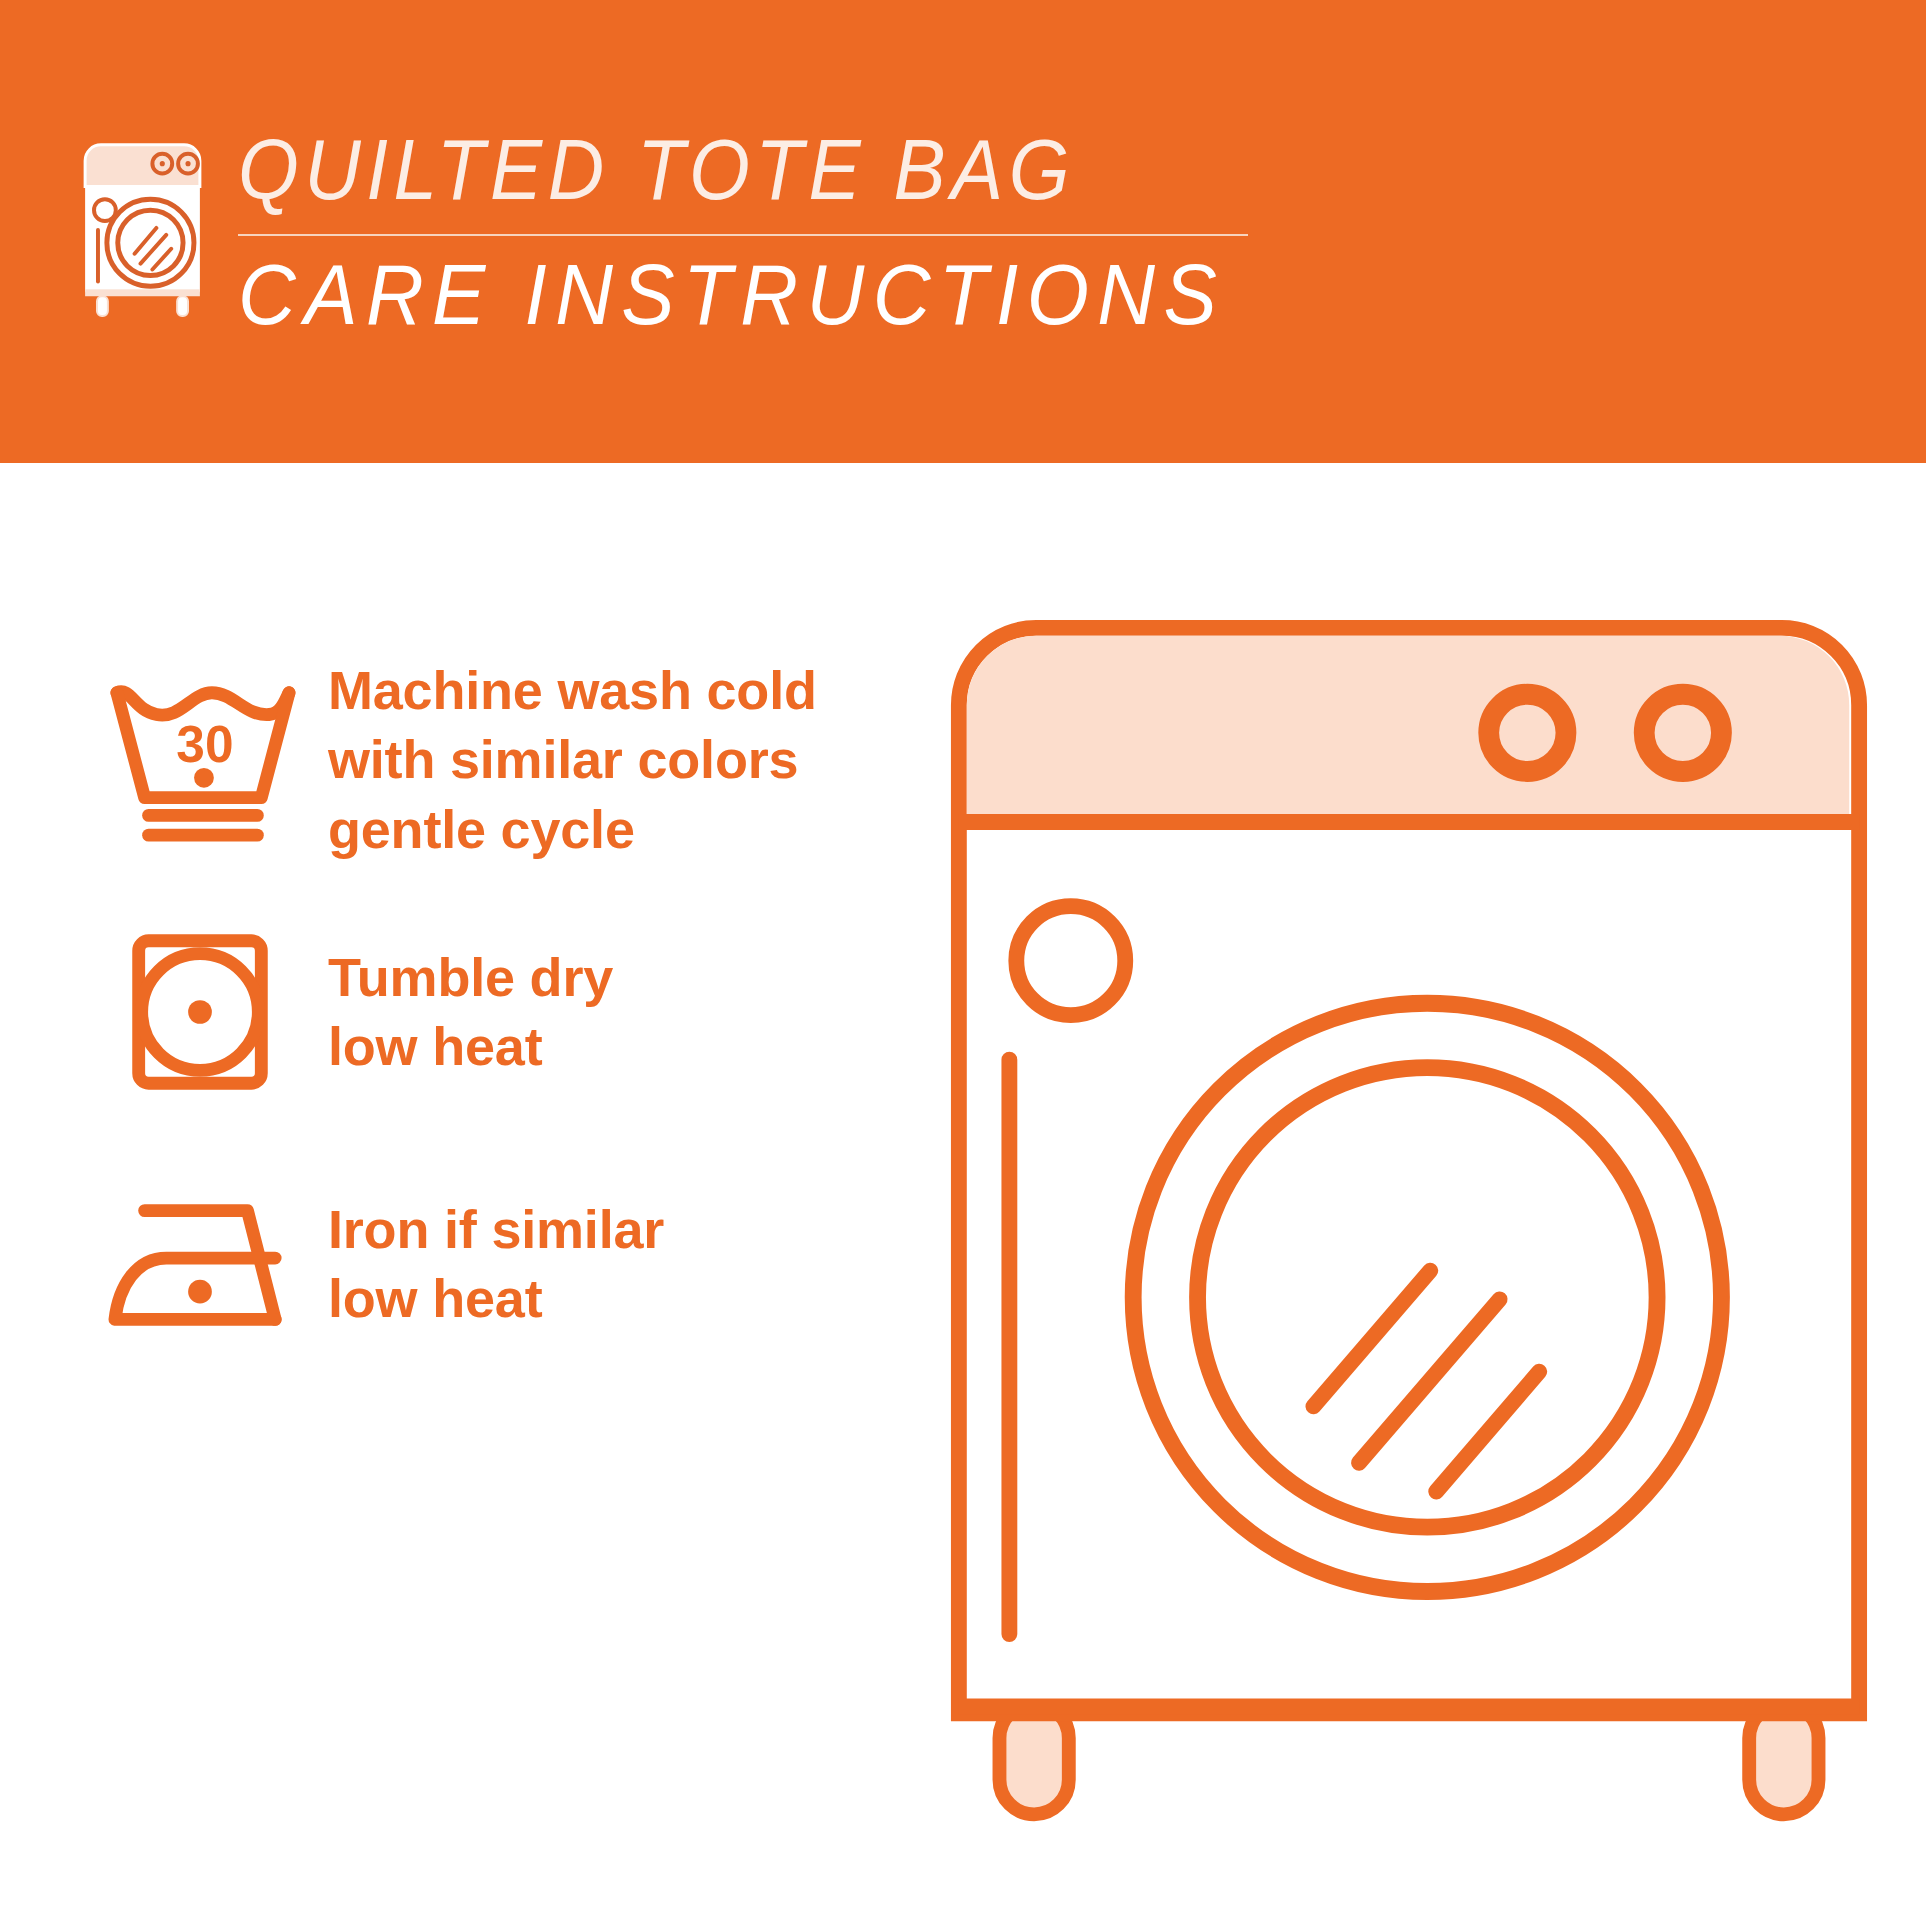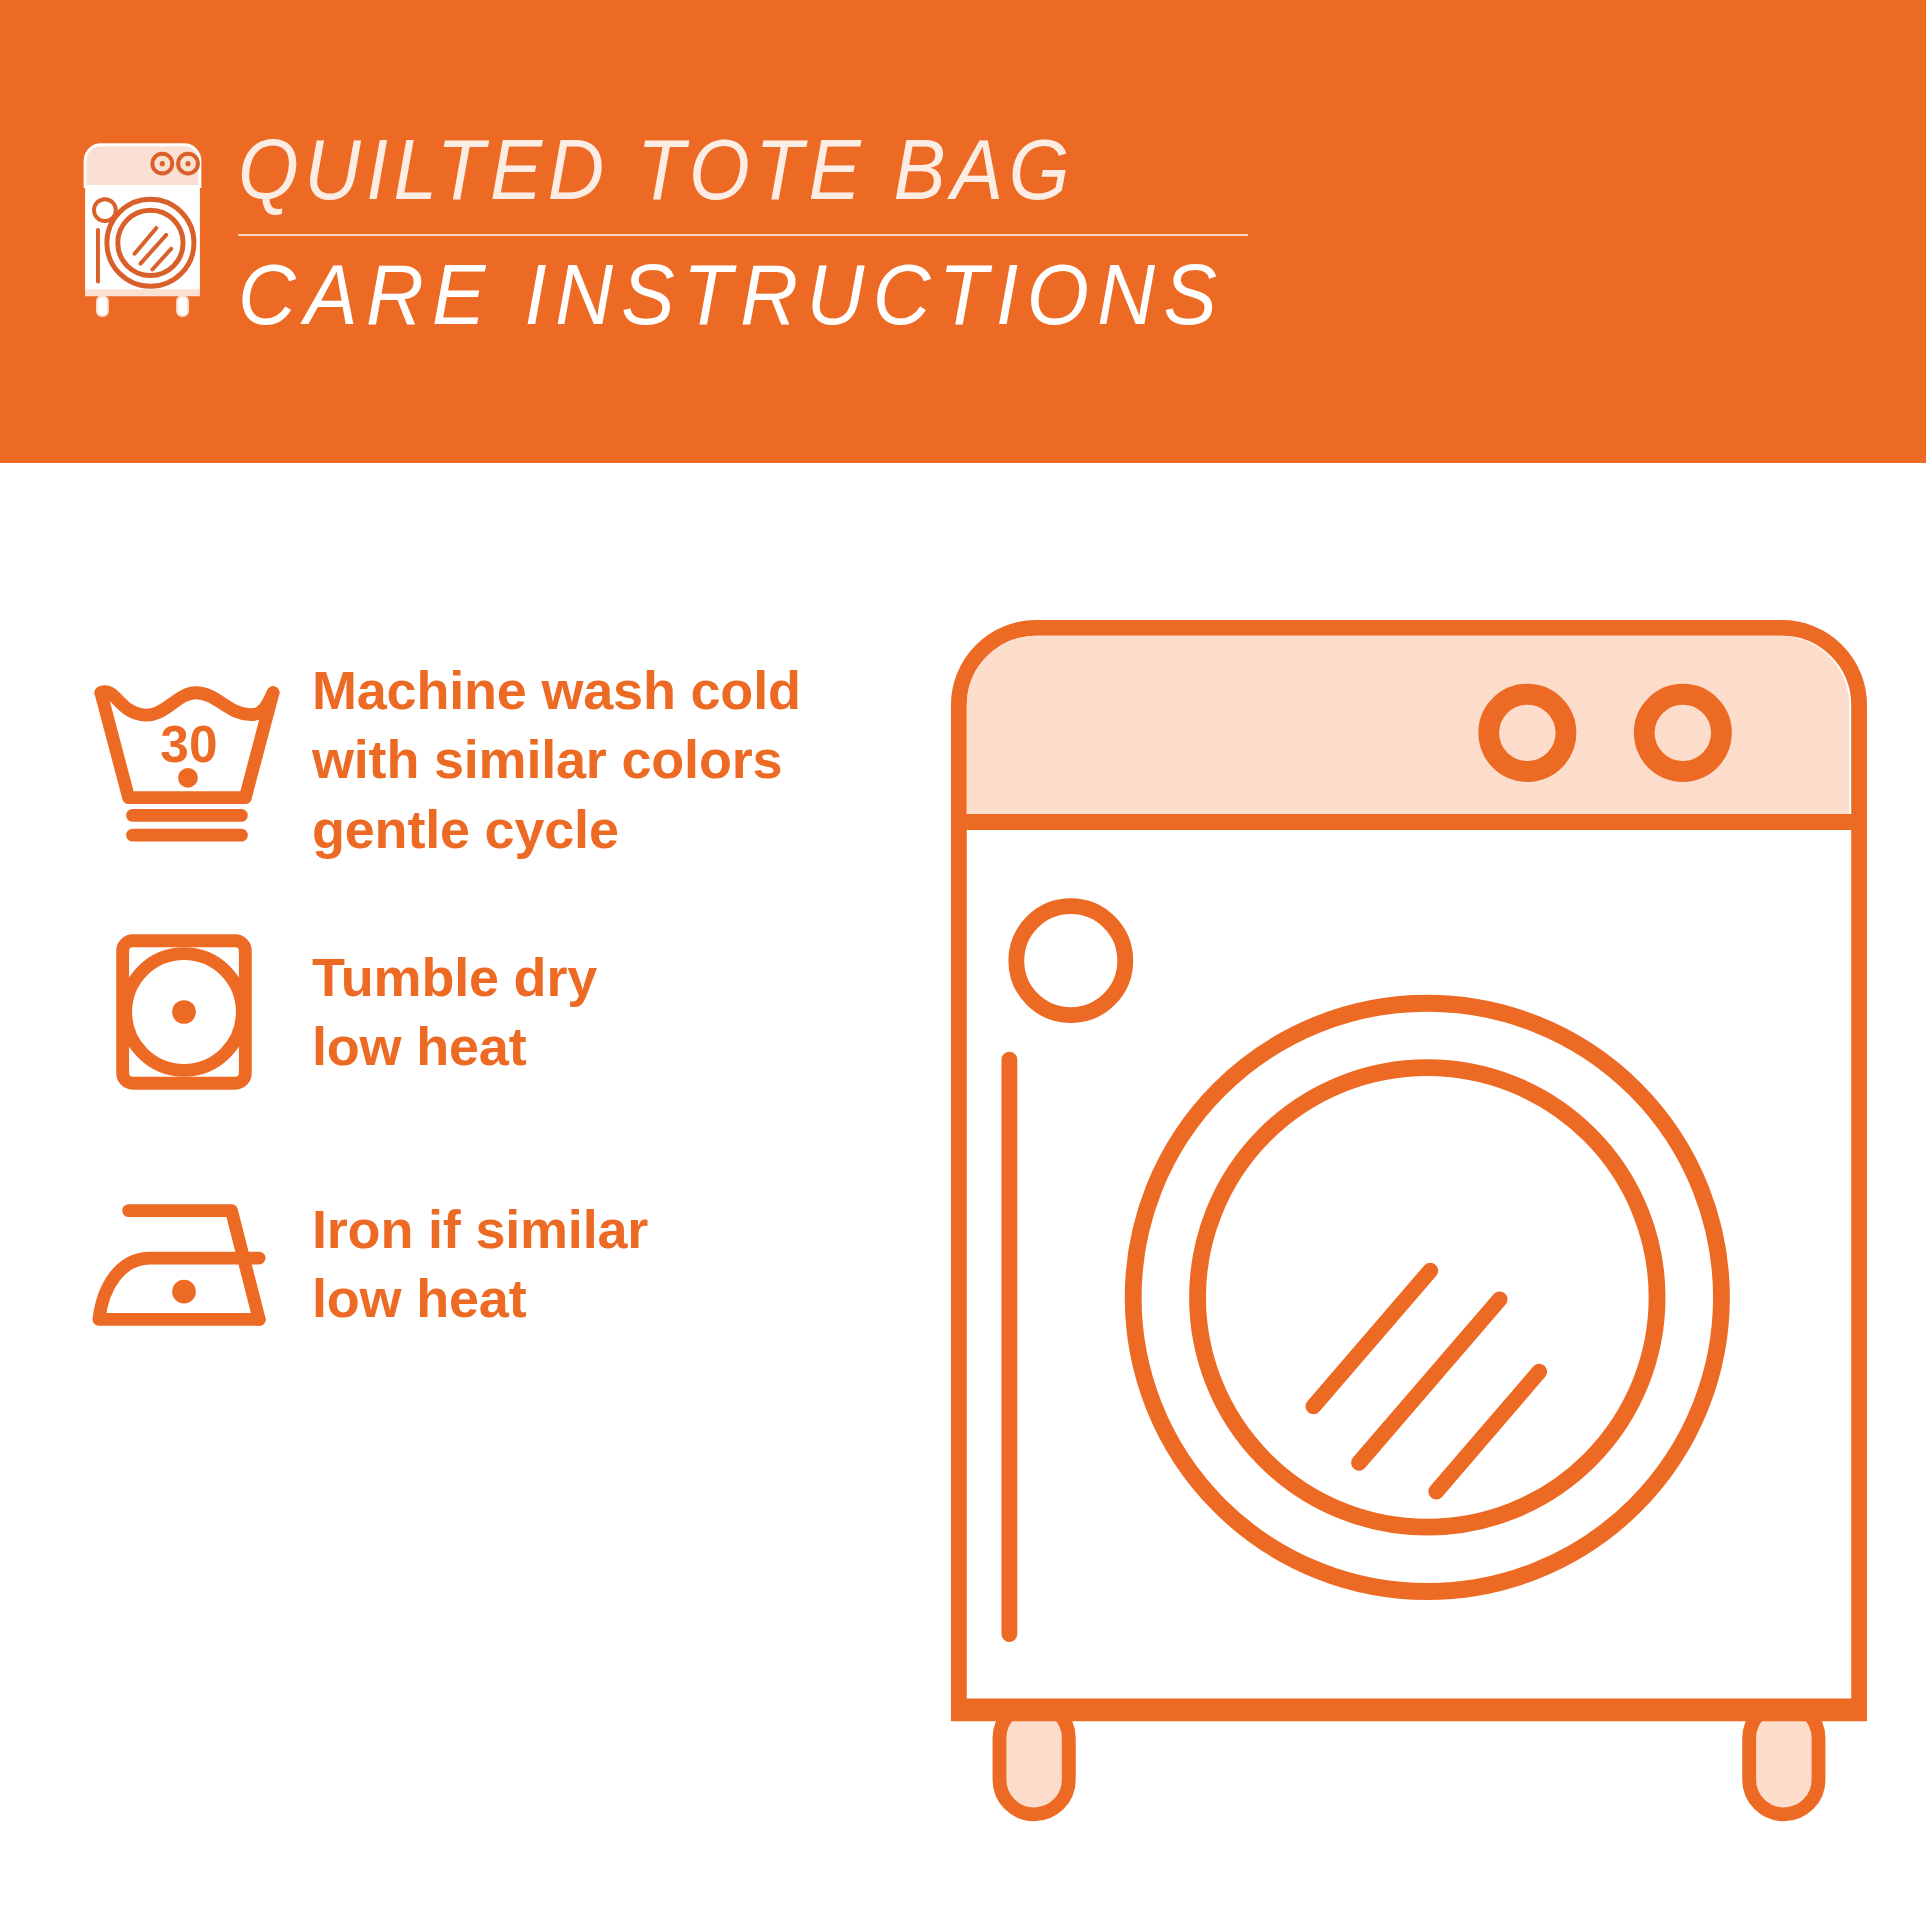--- a/index.html
+++ b/index.html
@@ -61,21 +61,21 @@
     color: #FFFFFF;
     line-height: 1.0;
     white-space: nowrap;
     transform: scaleX(0.94);
     transform-origin: left center;
   }
 
   
   .care-list {
     position: absolute;
-    left: 0; top: 634px;
+    left: 16px; top: 634px;
     width: 950px;
   }
   .care-row {
     position: relative;
     display: flex;
     align-items: center;
     height: 252px;
   }
   .care-icon {
     flex: 0 0 auto;

